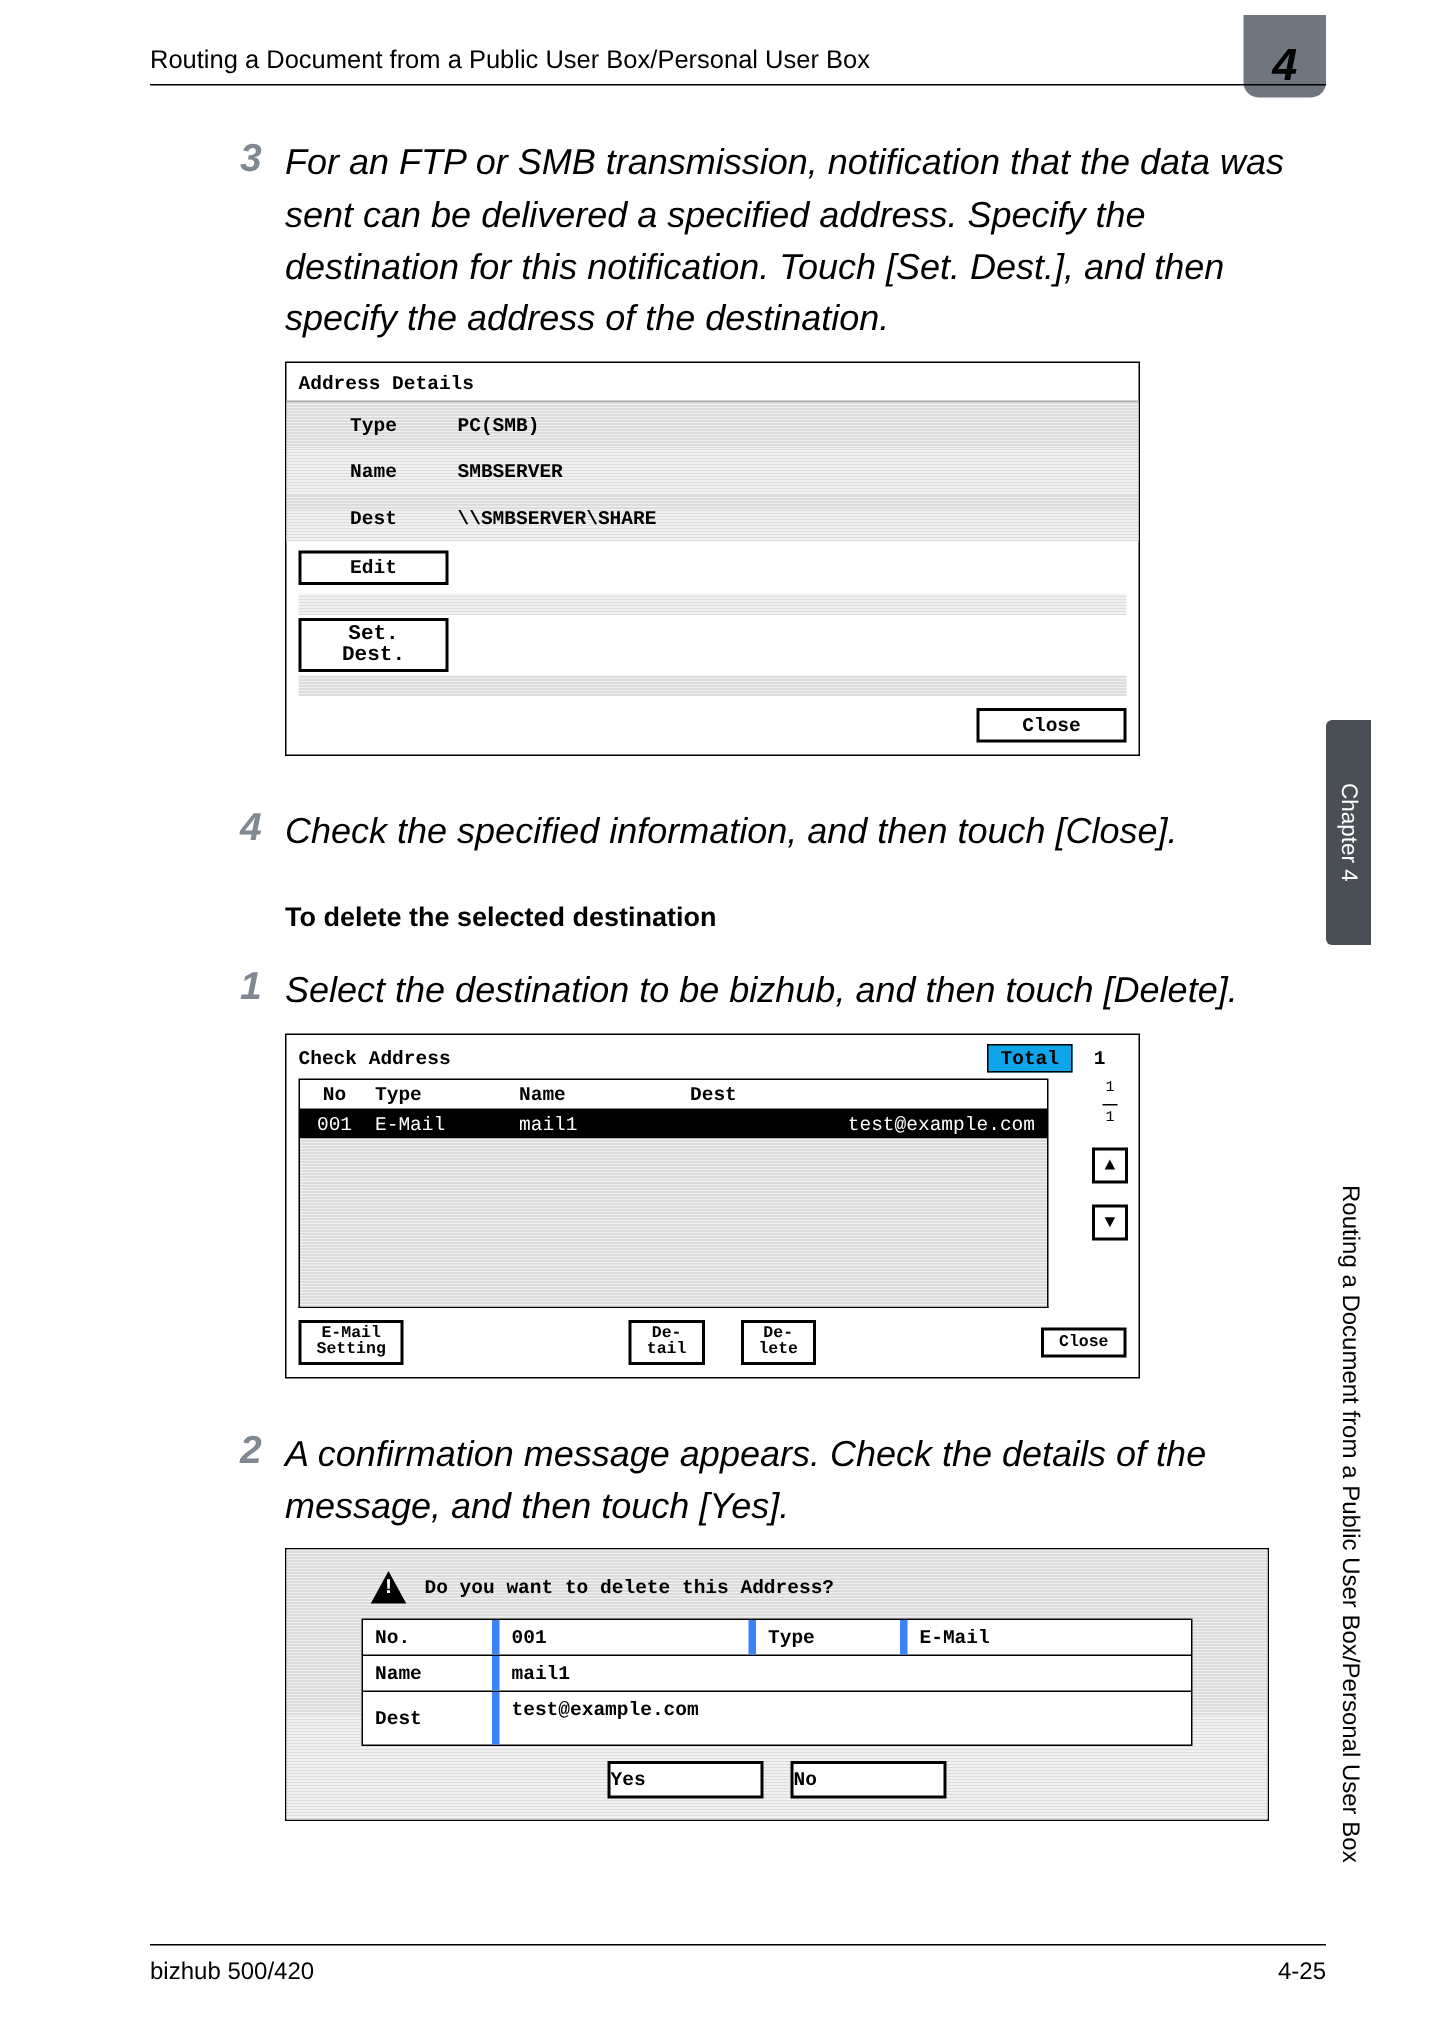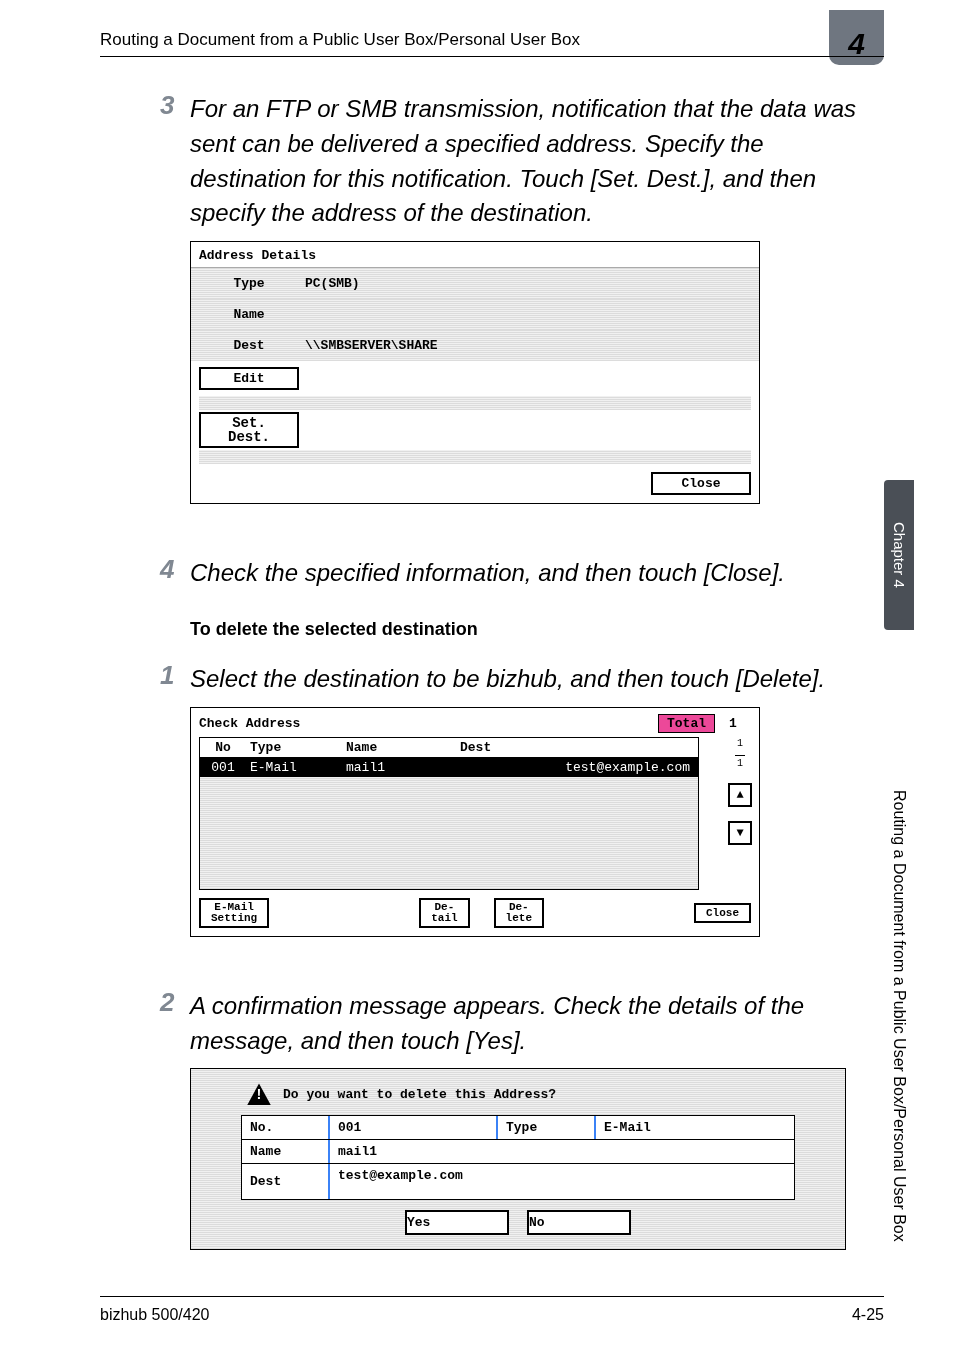--- a/index.html
+++ b/index.html
@@ -84,21 +84,21 @@
     font-size: 18px;
     margin: 28px 0 22px 90px;
   }
   .screenshot {
     margin-left: 90px;
     border: 1px solid #000;
     box-sizing: border-box;
     font-family: "Courier New", monospace;
     font-size: 13px;
     background: #fff;
-    margin-bottom: 52px;
+    margin-bottom: 34px;
   }
   
   .sc1 { width: 570px; }
   .sc-title {
     padding: 6px 8px 4px 8px;
     font-weight: bold;
     border-bottom: 1px solid #aaa;
   }
   .grayblock {
     background: repeating-linear-gradient(0deg, #dcdcdc 0 1px, #f1f1f1 1px 2px);
@@ -134,21 +134,21 @@
   .sc2 { width: 570px; }
   .sc2-header {
     display: flex;
     align-items: center;
     padding: 6px 8px 4px 8px;
     font-weight: bold;
   }
   .sc2-header .title { flex: 1; }
   .sc2-header .total-label {
     border: 1px solid #000;
-    background: #ec4899;
+    background: #0ea5e9;
     padding: 1px 8px;
     font-weight: bold;
   }
   .sc2-header .total-val {
     width: 36px;
     text-align: center;
     font-weight: bold;
   }
   .sc2-columns {
     display: flex;
@@ -252,21 +252,21 @@
     background: #fff;
     margin: 0 30px 10px 30px;
   }
   .sc3-trow {
     display: flex;
     border-bottom: 1px solid #000;
   }
   .sc3-trow:last-child { border-bottom: none; }
   .sc3-td {
     padding: 4px 8px;
-    border-right: 2px solid #3b82f6;
+    border-right: 5px solid #3b82f6;
     font-weight: bold;
   }
   .sc3-td:last-child { border-right: none; }
   .sc3-buttons {
     display: flex;
     justify-content: center;
     gap: 18px;
     padding-bottom: 4px;
   }
   .sc3-buttons .btn {
@@ -350,20 +350,21 @@
       <div class="sc-title">Address Details</div>
       <div class="grayblock" style="padding:4px 0;">
         <div class="row">
           <div class="cell-gray">Type</div>
           <div class="cell-value">PC(SMB)</div>
         </div>
       </div>
       <div class="grayblock" style="padding:4px 0;">
         <div class="row">
           <div class="cell-gray">Name</div>
+          <div class="cell-value">SMBSERVER</div>
         </div>
       </div>
       <div class="grayblock" style="padding:4px 0;">
         <div class="row">
           <div class="cell-gray">Dest</div>
           <div class="cell-value">\\SMBSERVER\SHARE</div>
         </div>
       </div>
       <div class="row" style="padding:6px 8px;">
         <div class="btn-embossed" style="width:80px;text-align:center;">Edit</div>

